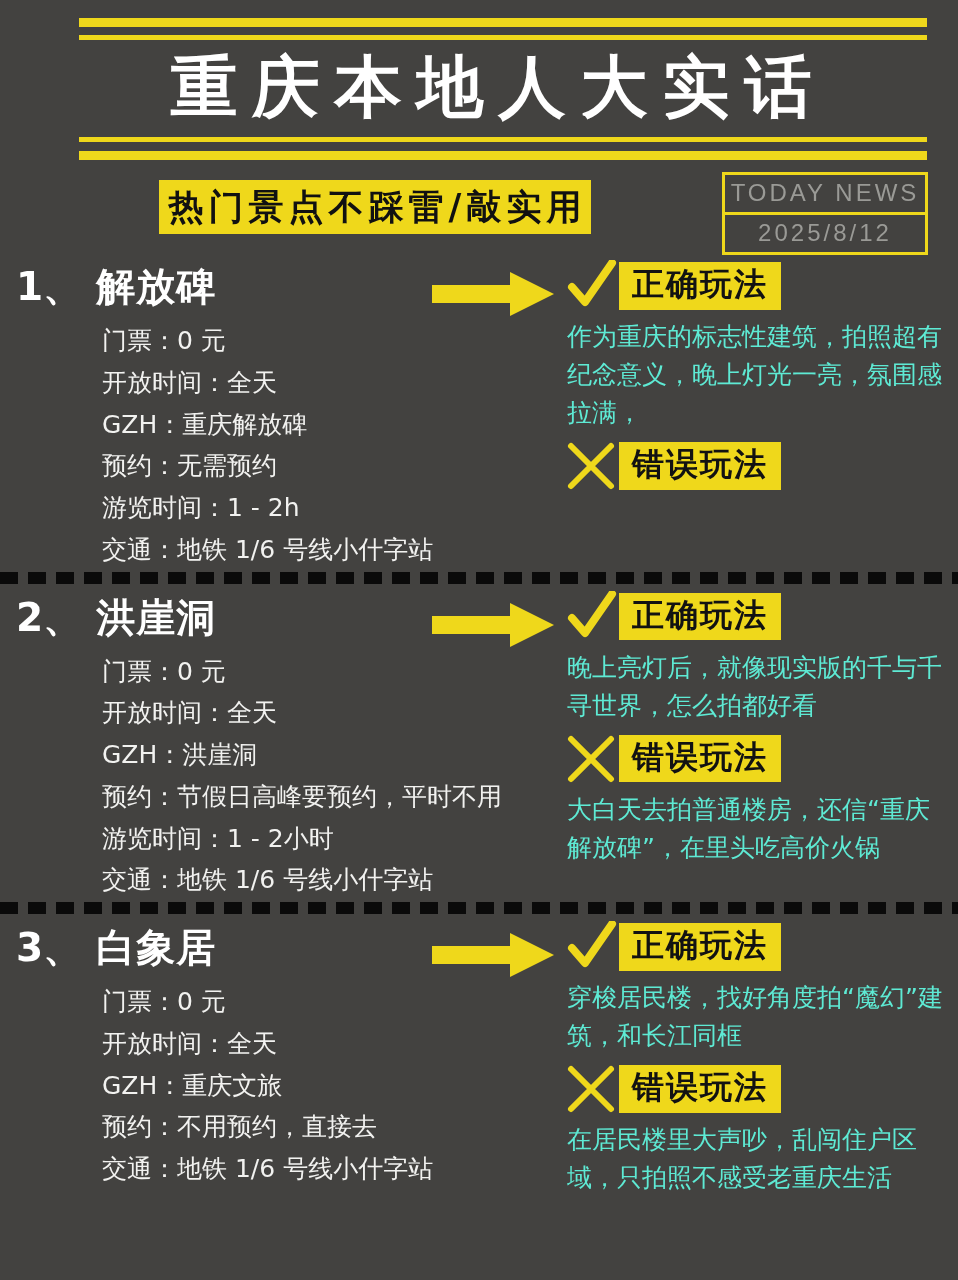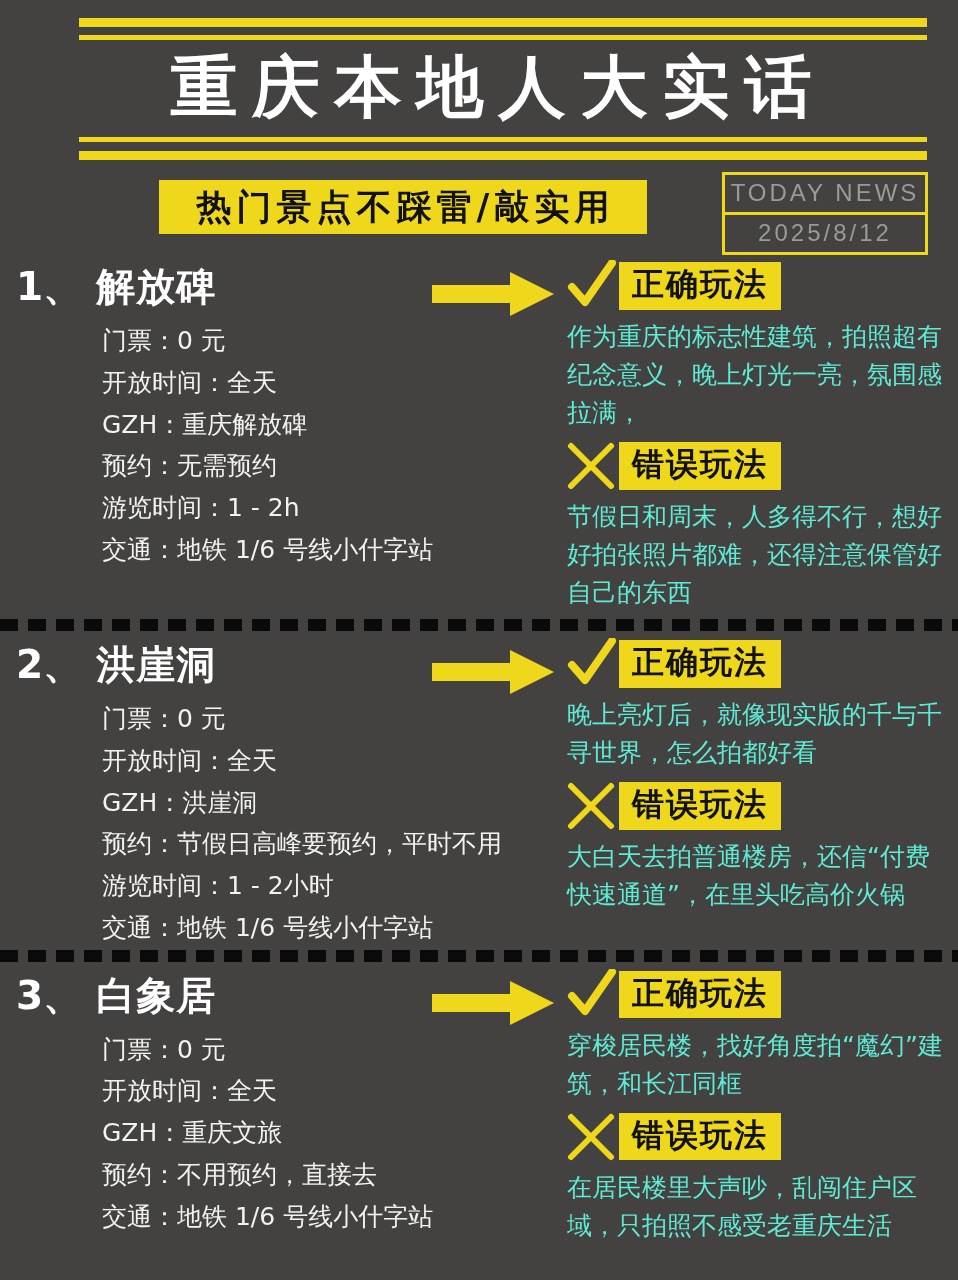--- a/index.html
+++ b/index.html
@@ -54,21 +54,21 @@
 
   .subhead-row {
     position: relative;
     height: 82px;
     margin-top: 12px;
   }
   .subtitle-banner {
     position: absolute;
     left: 135px;
     top: 8px;
-    width: 488px;
+    width: 432px;
     height: 54px;
     background: #EFD81B;
     color: #111111;
     font-size: 35px;
     font-weight: 700;
     letter-spacing: 5px;
     text-indent: 5px;
     display: flex;
     align-items: center;
     justify-content: center;
@@ -251,21 +251,20 @@
               </svg></span>
             <span class="badge">正确玩法</span>
           </div>
           <div class="desc">作为重庆的标志性建筑，拍照超有纪念意义，晚上灯光一亮，氛围感拉满，</div>
           <div class="badge-row">
             <span class="mark-icon"><svg width="52" height="52" viewBox="0 0 52 52" xmlns="http://www.w3.org/2000/svg">
                 <path d="M6 6 L46 46 M46 6 L6 46" stroke="#EFD81B" stroke-width="6" fill="none" stroke-linecap="round"></path>
               </svg></span>
             <span class="badge">错误玩法</span>
           </div>
-          <div class="desc">节假日和周末，人多得不行，想好好拍张照片都难，还得注意保管好自己的东西</div>
         </div>
       </div>
     </div>
     <div class="divider"></div>
     <div class="section">
       <div class="sec-inner">
         <div class="col-left">
           <div class="poi-title"><span class="num">2、</span><span class="nm">洪崖洞</span></div>
           <div class="poi-rows">
             <div class="poi-row">门票：0 元</div>
@@ -288,21 +287,21 @@
               </svg></span>
             <span class="badge">正确玩法</span>
           </div>
           <div class="desc">晚上亮灯后，就像现实版的千与千寻世界，怎么拍都好看</div>
           <div class="badge-row">
             <span class="mark-icon"><svg width="52" height="52" viewBox="0 0 52 52" xmlns="http://www.w3.org/2000/svg">
                 <path d="M6 6 L46 46 M46 6 L6 46" stroke="#EFD81B" stroke-width="6" fill="none" stroke-linecap="round"></path>
               </svg></span>
             <span class="badge">错误玩法</span>
           </div>
-          <div class="desc">大白天去拍普通楼房，还信“付费快速通道”，在里头吃高价火锅</div>
+          <div class="desc">大白天去拍普通楼房，还信“重庆解放碑”，在里头吃高价火锅</div>
         </div>
       </div>
     </div>
     <div class="divider"></div>
     <div class="section">
       <div class="sec-inner">
         <div class="col-left">
           <div class="poi-title"><span class="num">3、</span><span class="nm">白象居</span></div>
           <div class="poi-rows">
             <div class="poi-row">门票：0 元</div>

